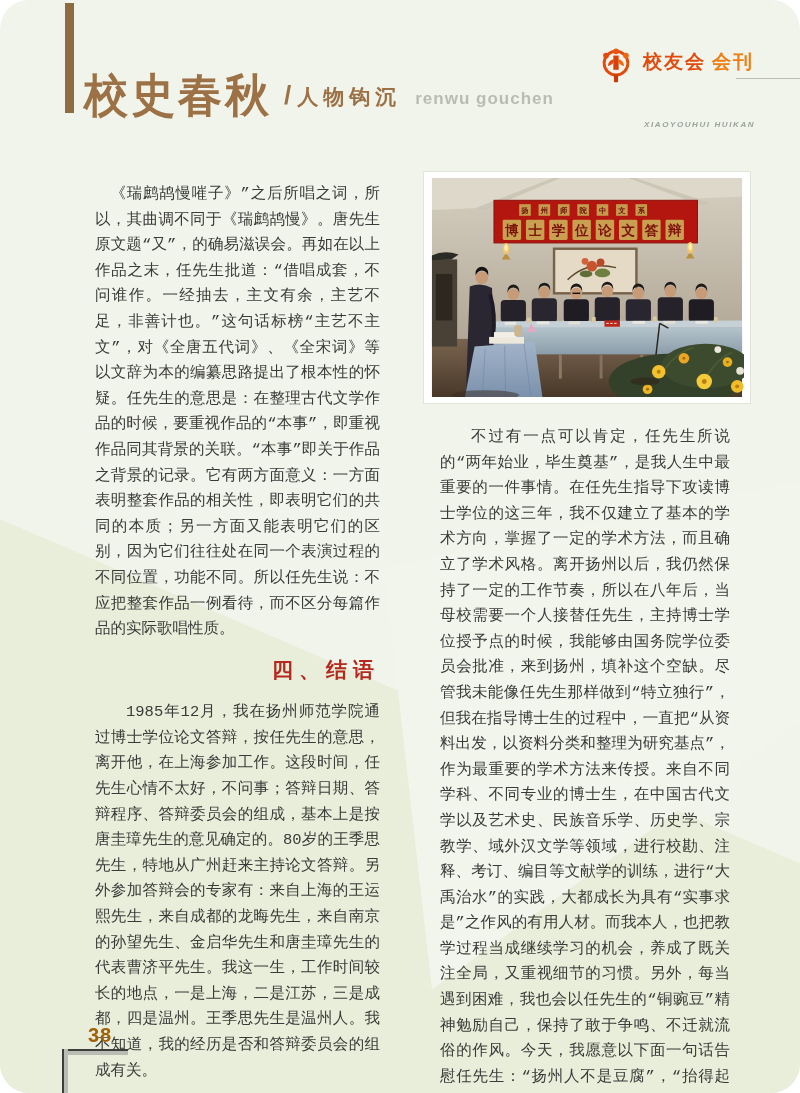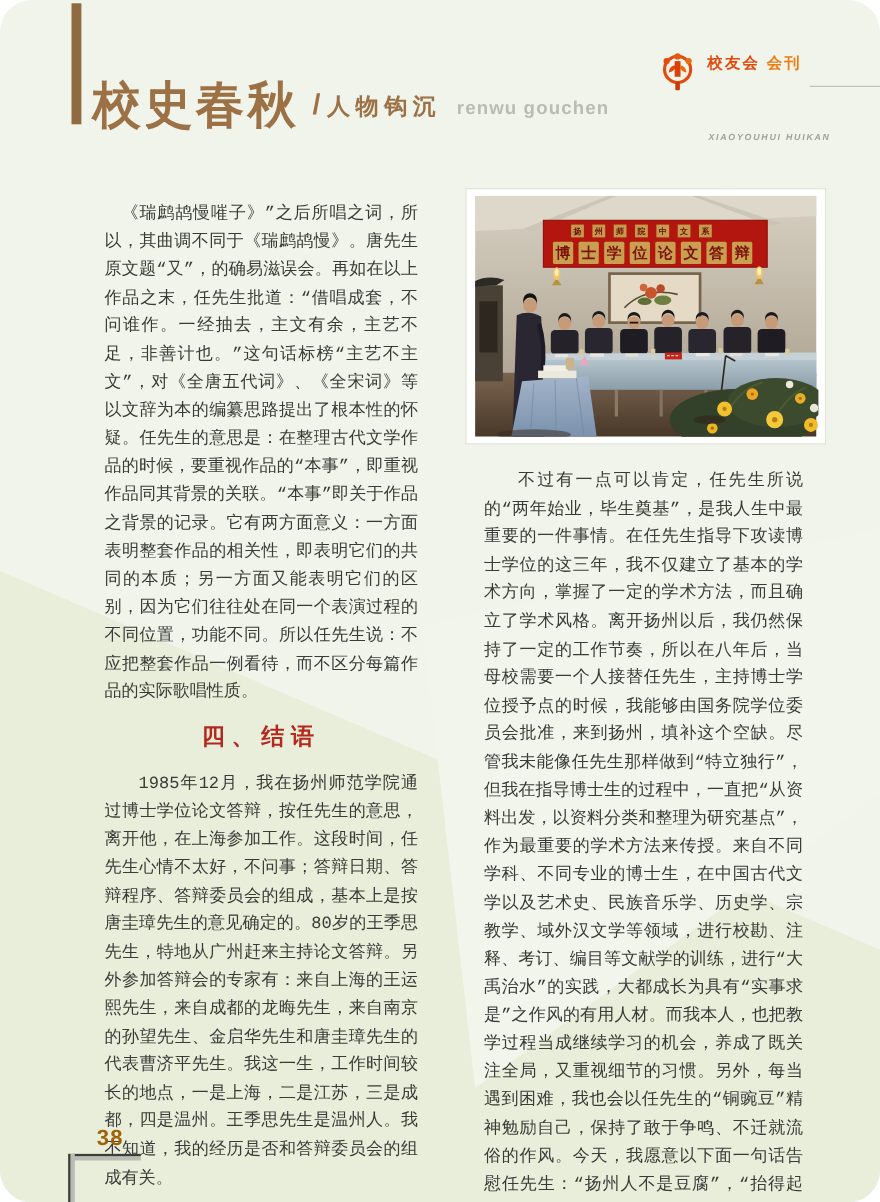--- a/index.html
+++ b/index.html
@@ -19,34 +19,34 @@
   .title-main{
     display:inline-block;font-size:44px;font-weight:800;color:#9c7145;
     letter-spacing:3px;transform:scaleY(1.04);vertical-align:baseline;
   }
   .title-slash{display:inline-block;font-size:26px;font-weight:700;color:#9c7145;margin:0 6px 0 12px;vertical-align:6px;}
   .title-sub{display:inline-block;font-size:21px;font-weight:800;color:#9c7145;letter-spacing:5px;vertical-align:6px;}
   .title-pinyin{display:inline-block;font-size:17px;font-weight:700;color:#b9bdb1;letter-spacing:1px;margin-left:14px;vertical-align:6px;}
   
   .brand{position:absolute;left:597px;top:45px;width:203px;height:40px;}
   .brand-emblem{position:absolute;left:0;top:2px;width:38px;height:38px;}
-  .brand-text{position:absolute;left:46px;top:4px;font-size:14px;font-weight:800;letter-spacing:2px;white-space:nowrap;}
+  .brand-text{position:absolute;left:46px;top:4px;font-size:19px;font-weight:800;letter-spacing:2px;white-space:nowrap;}
   .brand-primary{color:#e24a0e;}
   .brand-secondary{color:#ee7d14;margin-left:6px;}
   .brand-tagline{position:absolute;left:47px;top:27px;font-size:8px;font-style:italic;font-weight:700;color:#9ba39a;letter-spacing:1.6px;white-space:nowrap;margin-top:48px;}
   .brand-rule{position:absolute;left:736px;top:78px;width:64px;height:1px;background:#b9bfb2;}
   
   .col{position:absolute;color:#3a3a38;font-size:15.5px;line-height:25.6px;text-align:justify;}
   .col-left{left:79px;top:166px;width:317px;}
   .col-right{left:424px;top:166px;width:322px;}
   .col p{margin:16px;font-family:Liberation Mono, monospace;}
   .indent1{text-indent:1em;}
   .indent2{text-indent:2em;}
   .sec-heading{
-    margin:10px 0 6px 0;text-align:center;color:#b5281e;
+    margin:10px 0 6px 0;text-align:right;color:#b5281e;
     font-size:21px;font-weight:800;letter-spacing:6px;text-indent:0;
   }
   .author-note{
     margin-top:4px;font-family:"DejaVu Serif",serif;color:#46463e;
     font-size:15px;line-height:25px;text-indent:3em;text-align:justify;
   }
   
   .photo{
     position:absolute;left:424px;top:172px;width:326px;height:231px;
     background:#ffffff;outline:1px solid #e1e5d8;box-sizing:border-box;padding:6px;

